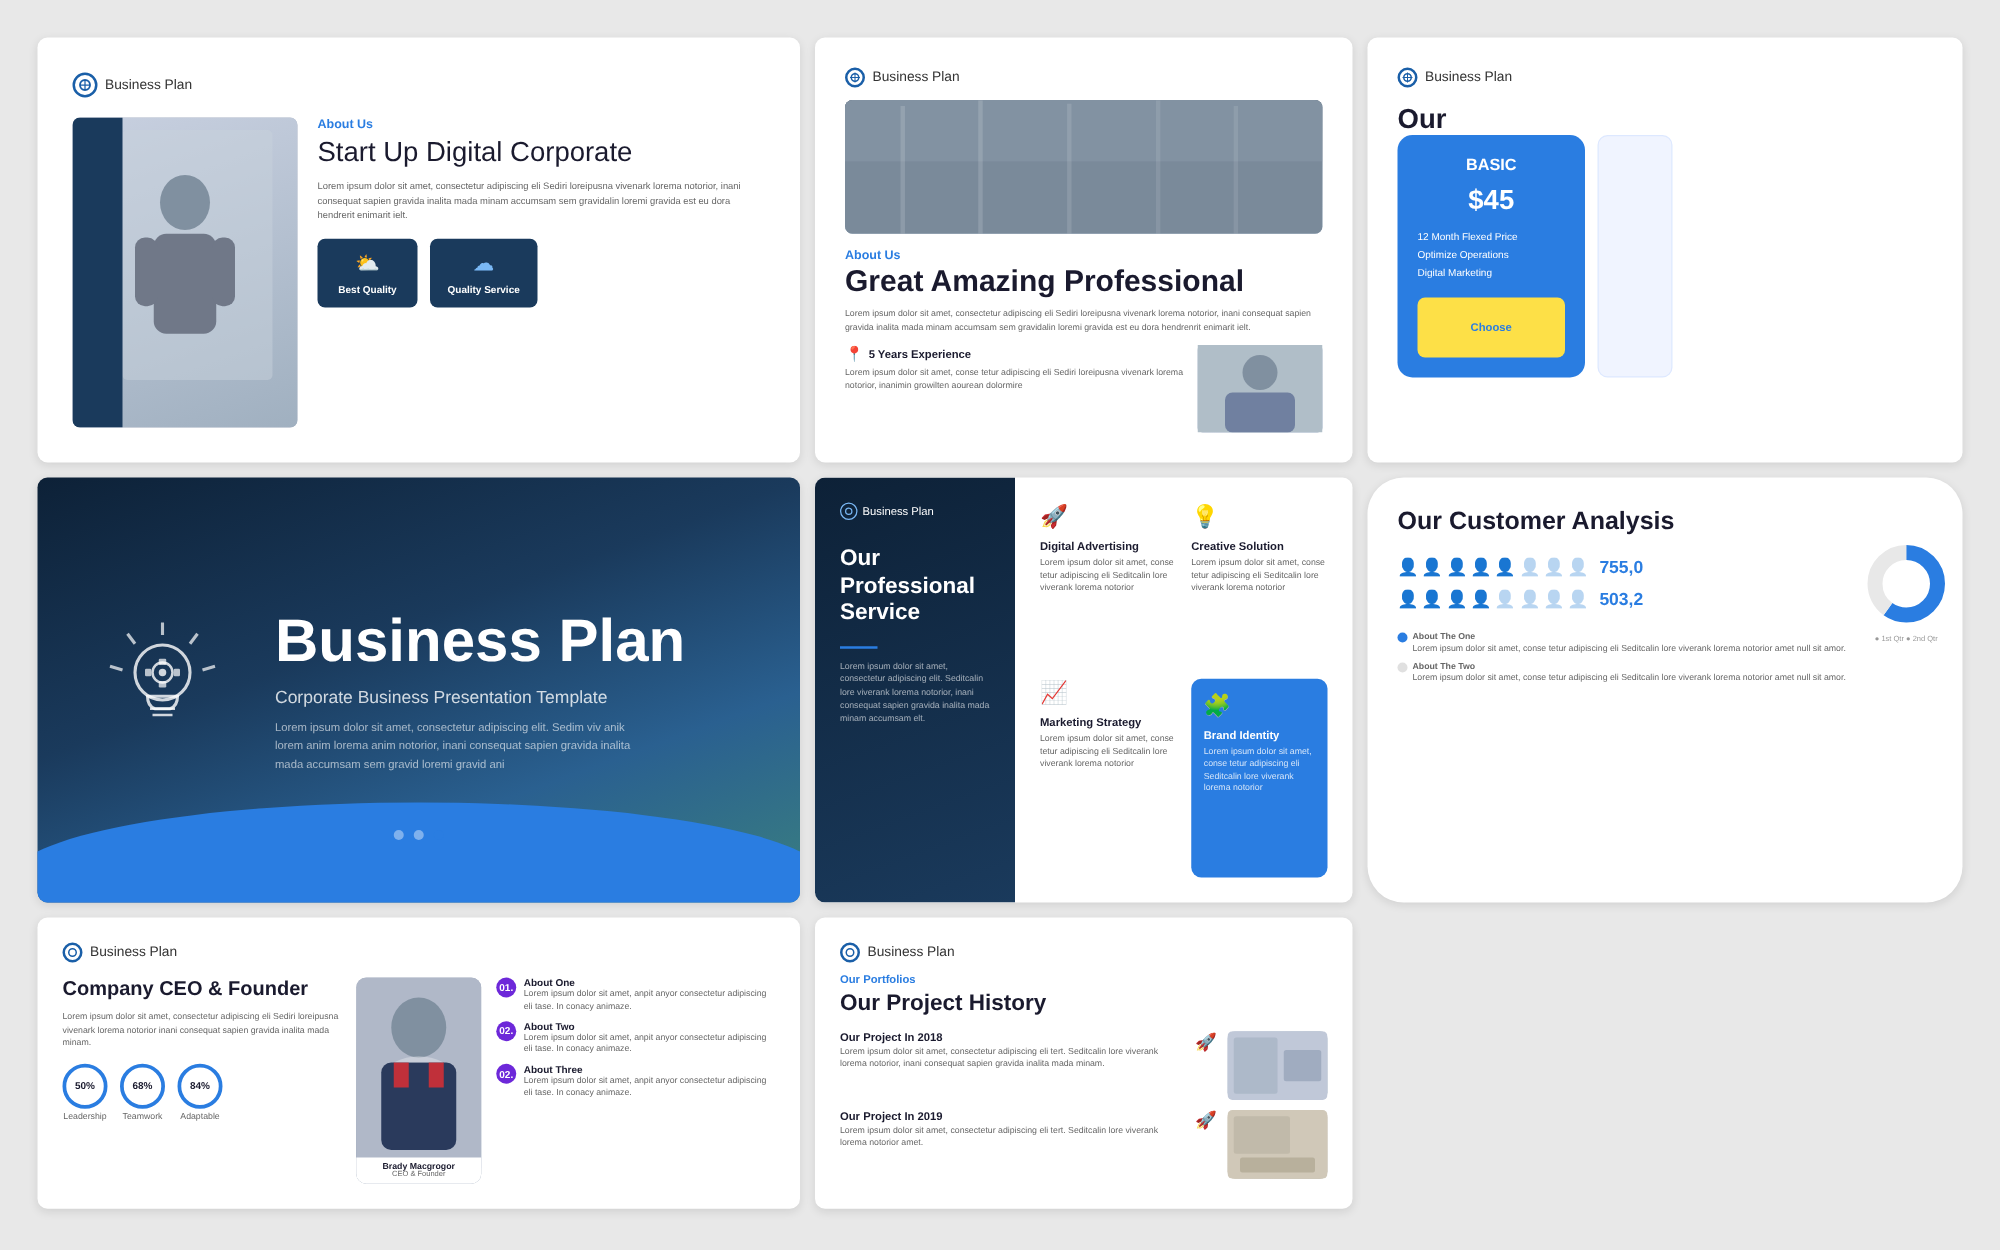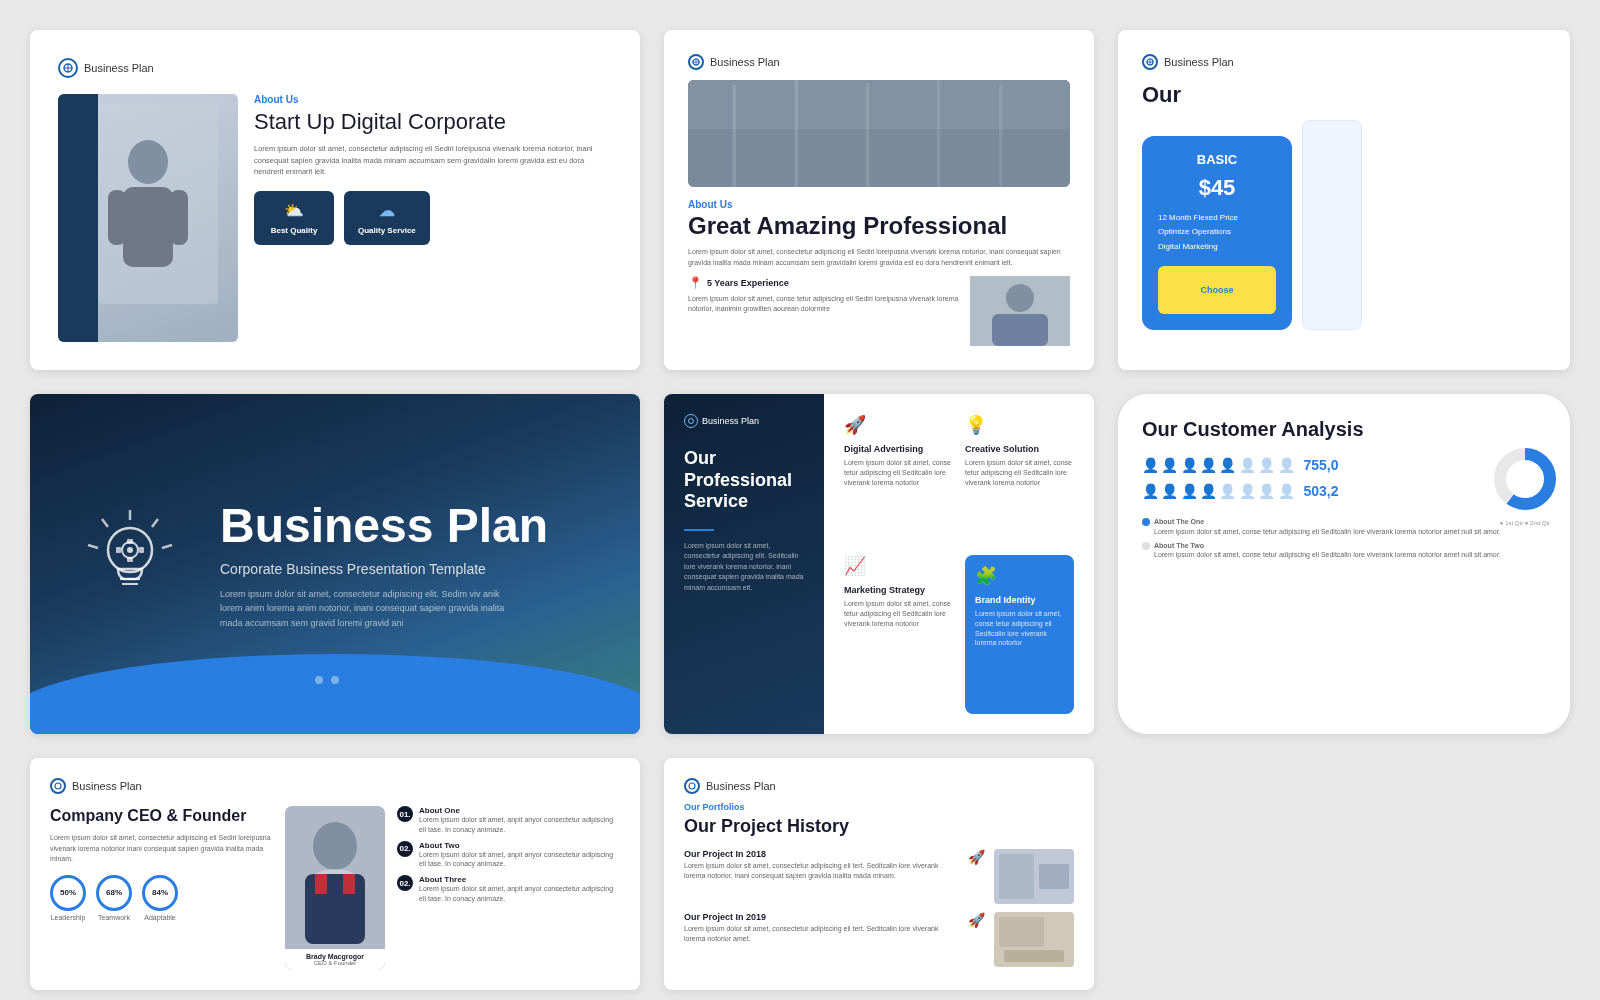--- a/index.html
+++ b/index.html
@@ -8,21 +8,21 @@
       font-family: 'Arial', sans-serif;
       width: 1600px;
       min-height: 1000px;
       padding: 30px;
     }
 
     .grid-container {
       display: grid;
       grid-template-columns: 610px 430px 1fr;
       grid-template-rows: 340px 340px;
-      gap: 24px;
+      gap: 12px;
       margin-bottom: 30px;
     }
 
     .slide {
       background: #fff;
       border-radius: 8px;
       overflow: hidden;
       position: relative;
       box-shadow: 0 2px 8px rgba(0,0,0,0.1);
     }
@@ -209,29 +209,28 @@
       align-items: center;
       gap: 6px;
       font-size: 11px;
       color: #333;
       margin-bottom: 12px;
     }
     .slide-3 .our-label {
       font-size: 22px;
       font-weight: 800;
       color: #1a1a2e;
-      margin-bottom: 12px;
+      margin-bottom: 0;
     }
     .pricing-card {
       background: #2a7de1;
       border-radius: 12px;
       padding: 16px;
       color: white;
       width: 150px;
-      margin-top: 16px;
     }
     .pricing-card .plan-name {
       font-size: 13px;
       font-weight: 700;
       text-align: center;
       margin-bottom: 8px;
     }
     .pricing-card .price {
       font-size: 22px;
       font-weight: 800;
@@ -535,21 +534,21 @@
       display: flex;
       flex-direction: column;
       gap: 6px;
     }
     .about-item {
       display: flex;
       gap: 6px;
       align-items: flex-start;
     }
     .about-num {
-      background: #0f172a;
+      background: #6d28d9;
       color: white;
       border-radius: 50%;
       width: 16px; height: 16px;
       display: flex;
       align-items: center;
       justify-content: center;
       font-size: 8px;
       font-weight: 700;
       flex-shrink: 0;
     }

